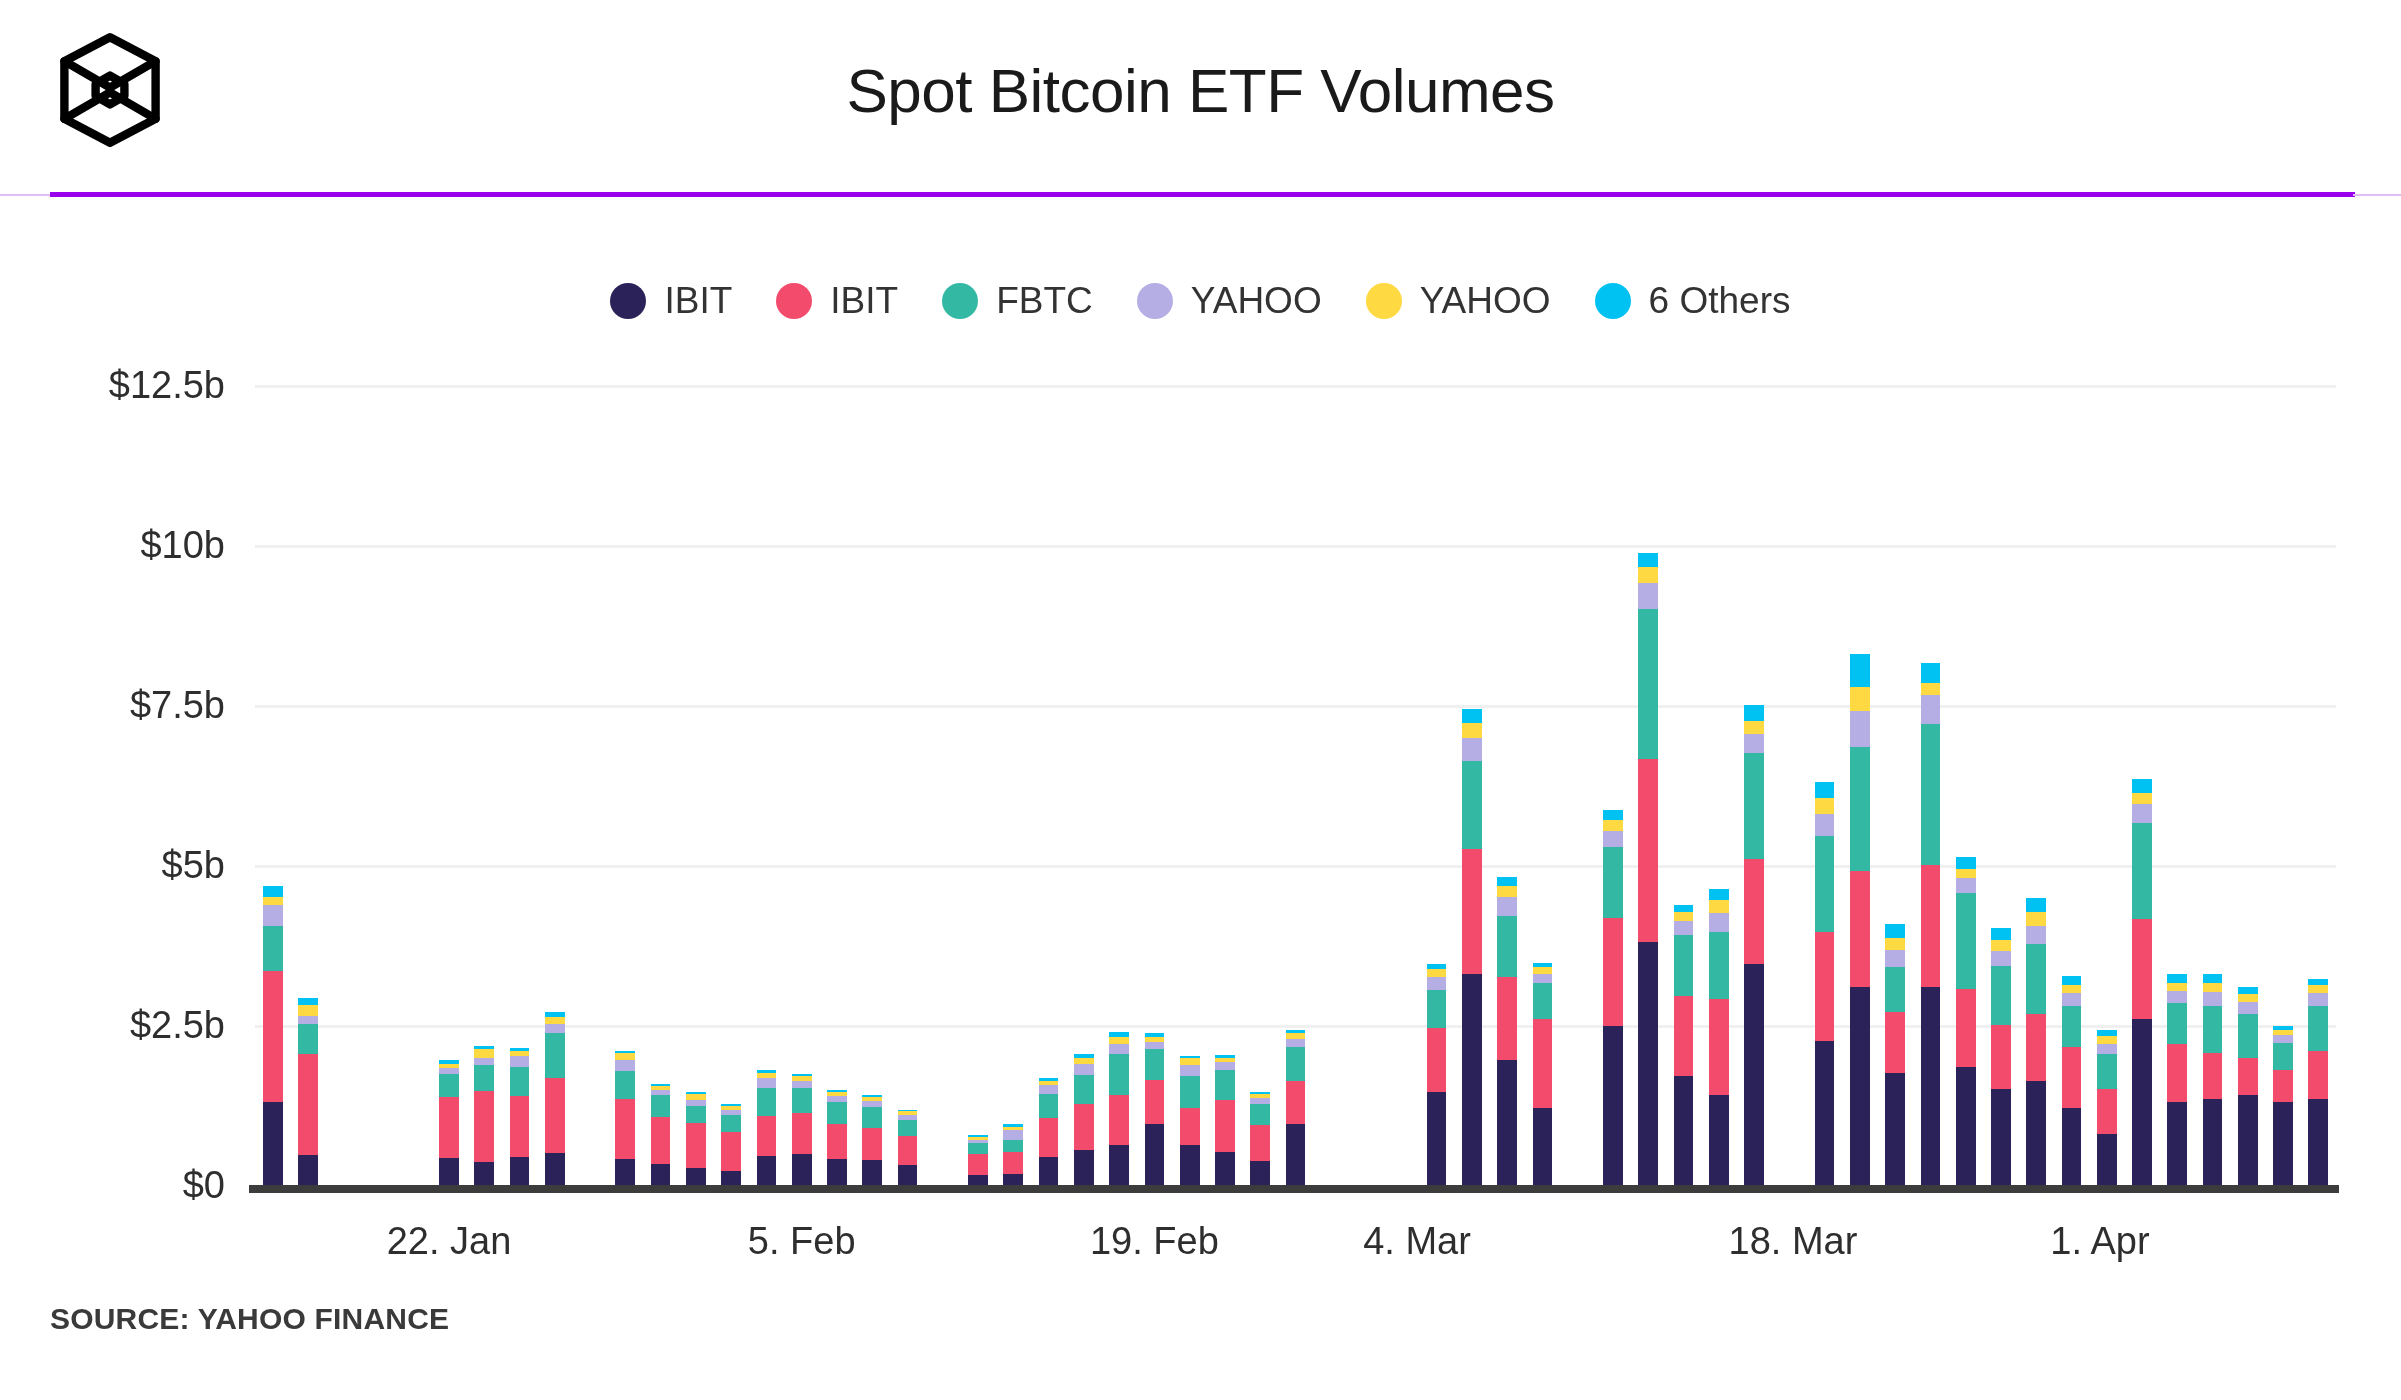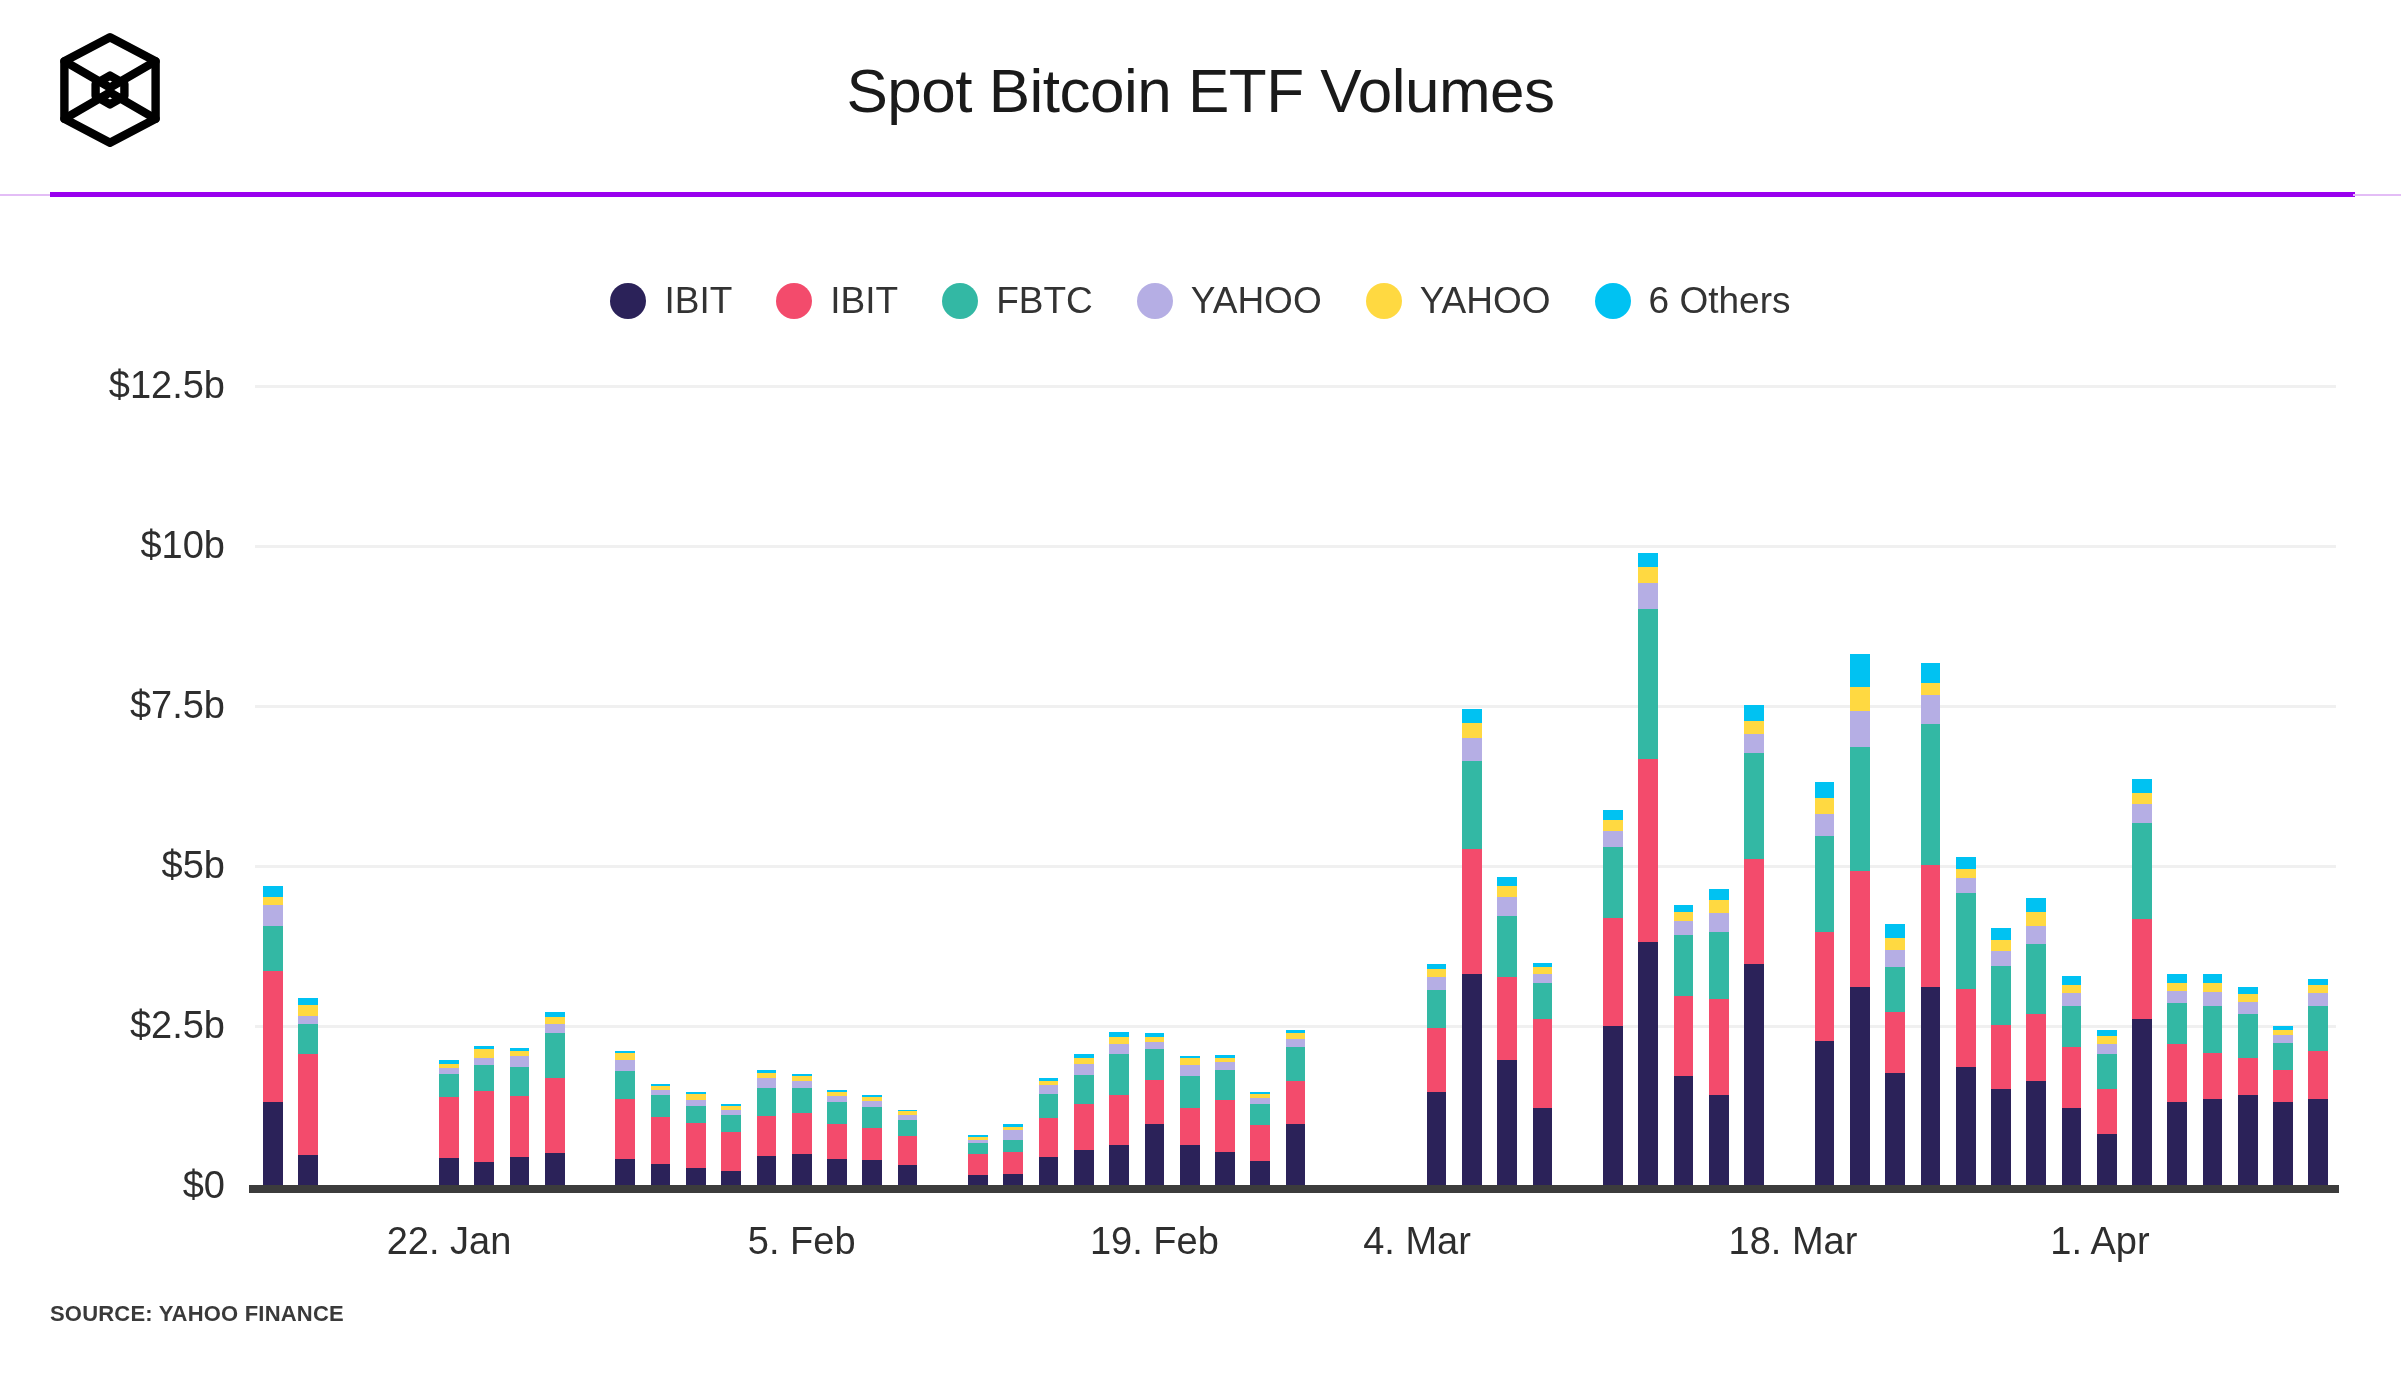--- a/index.html
+++ b/index.html
@@ -85,21 +85,21 @@
 
   .xlabels{position:absolute;left:255px;top:1220px;width:2081px;height:60px;}
   .xlabel{
     position:absolute;
     font-size:38px;color:#2e2e2e;white-space:nowrap;
     transform:translateX(-50%);
   }
 
   .footer{
     position:absolute;left:50px;top:1300px;
-    font-size:22px;font-weight:bold;color:#3a3a3a;
+    font-size:30px;font-weight:bold;color:#3a3a3a;
     line-height:1.25;letter-spacing:0.2px;
   }
 </style>
 </head>
 <body>
 
 <div class="header">
   <div class="logo">
     <svg viewBox="0 0 100 100" width="120" height="120" aria-hidden="true">
       <g fill="none" stroke="#000000" stroke-width="7" stroke-linejoin="round" stroke-linecap="round">

